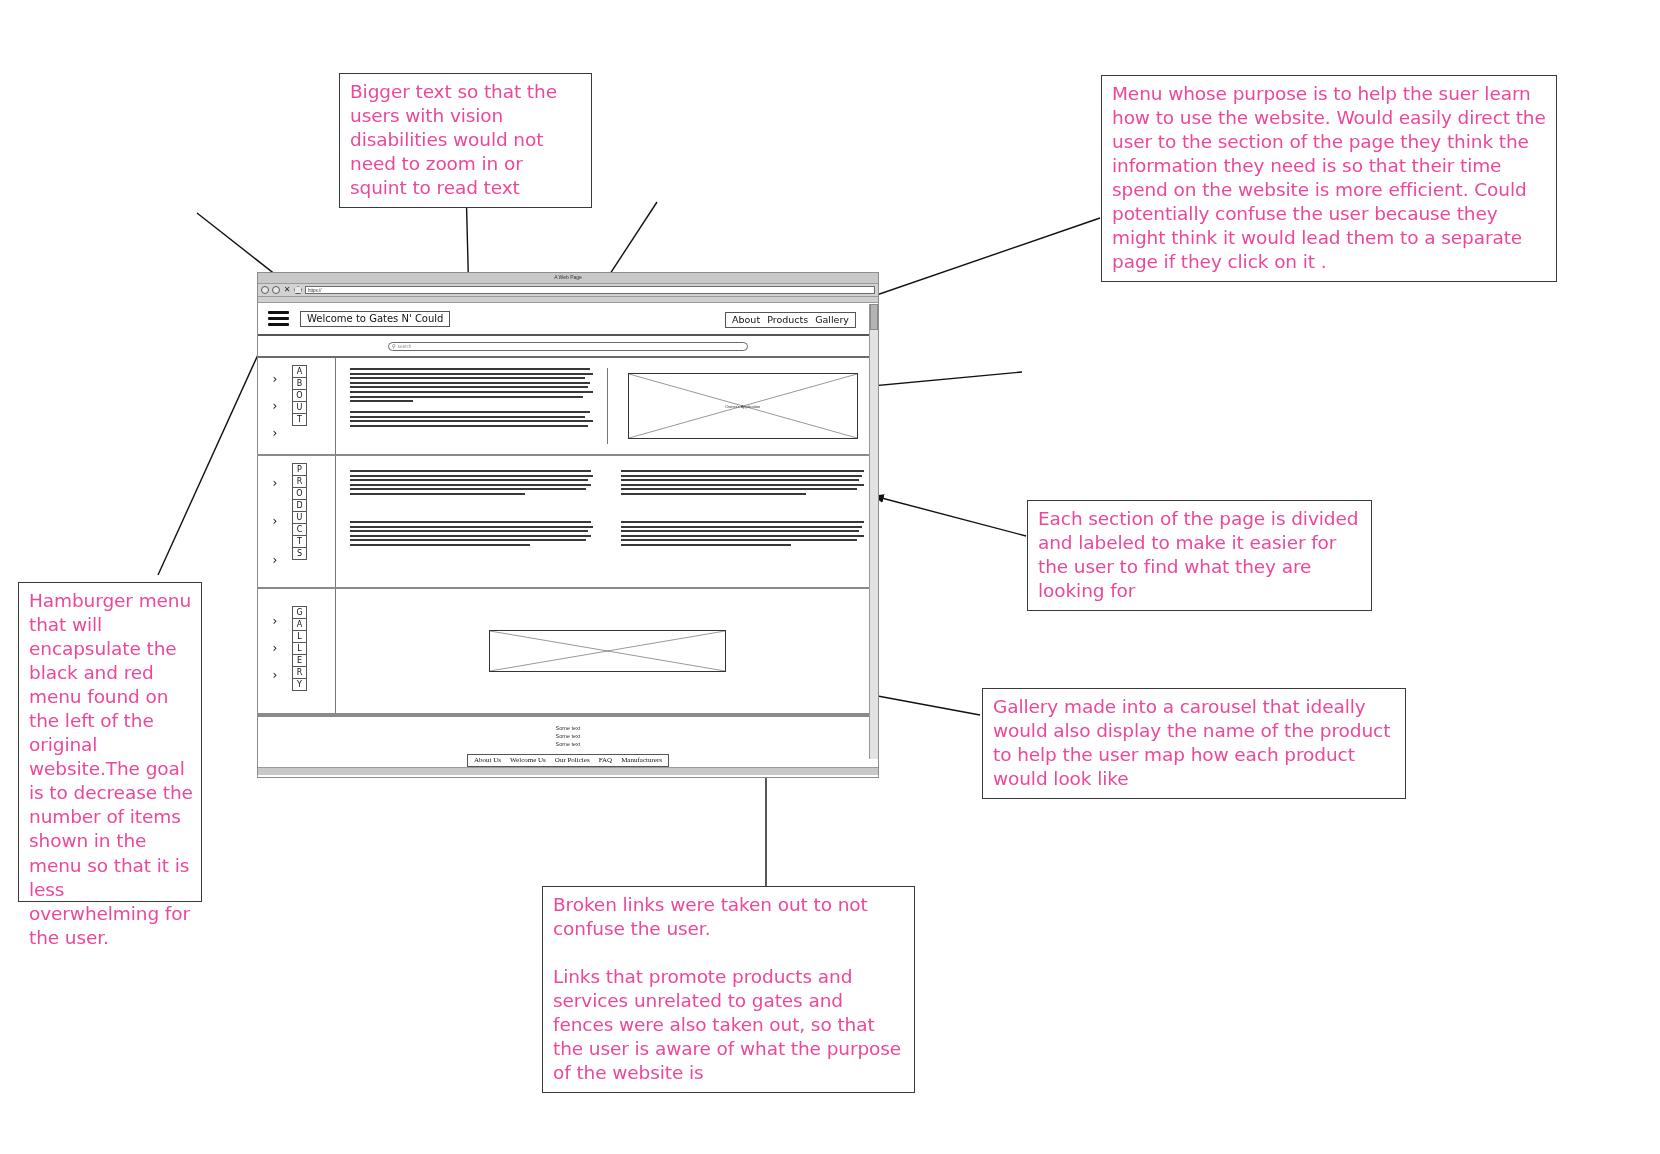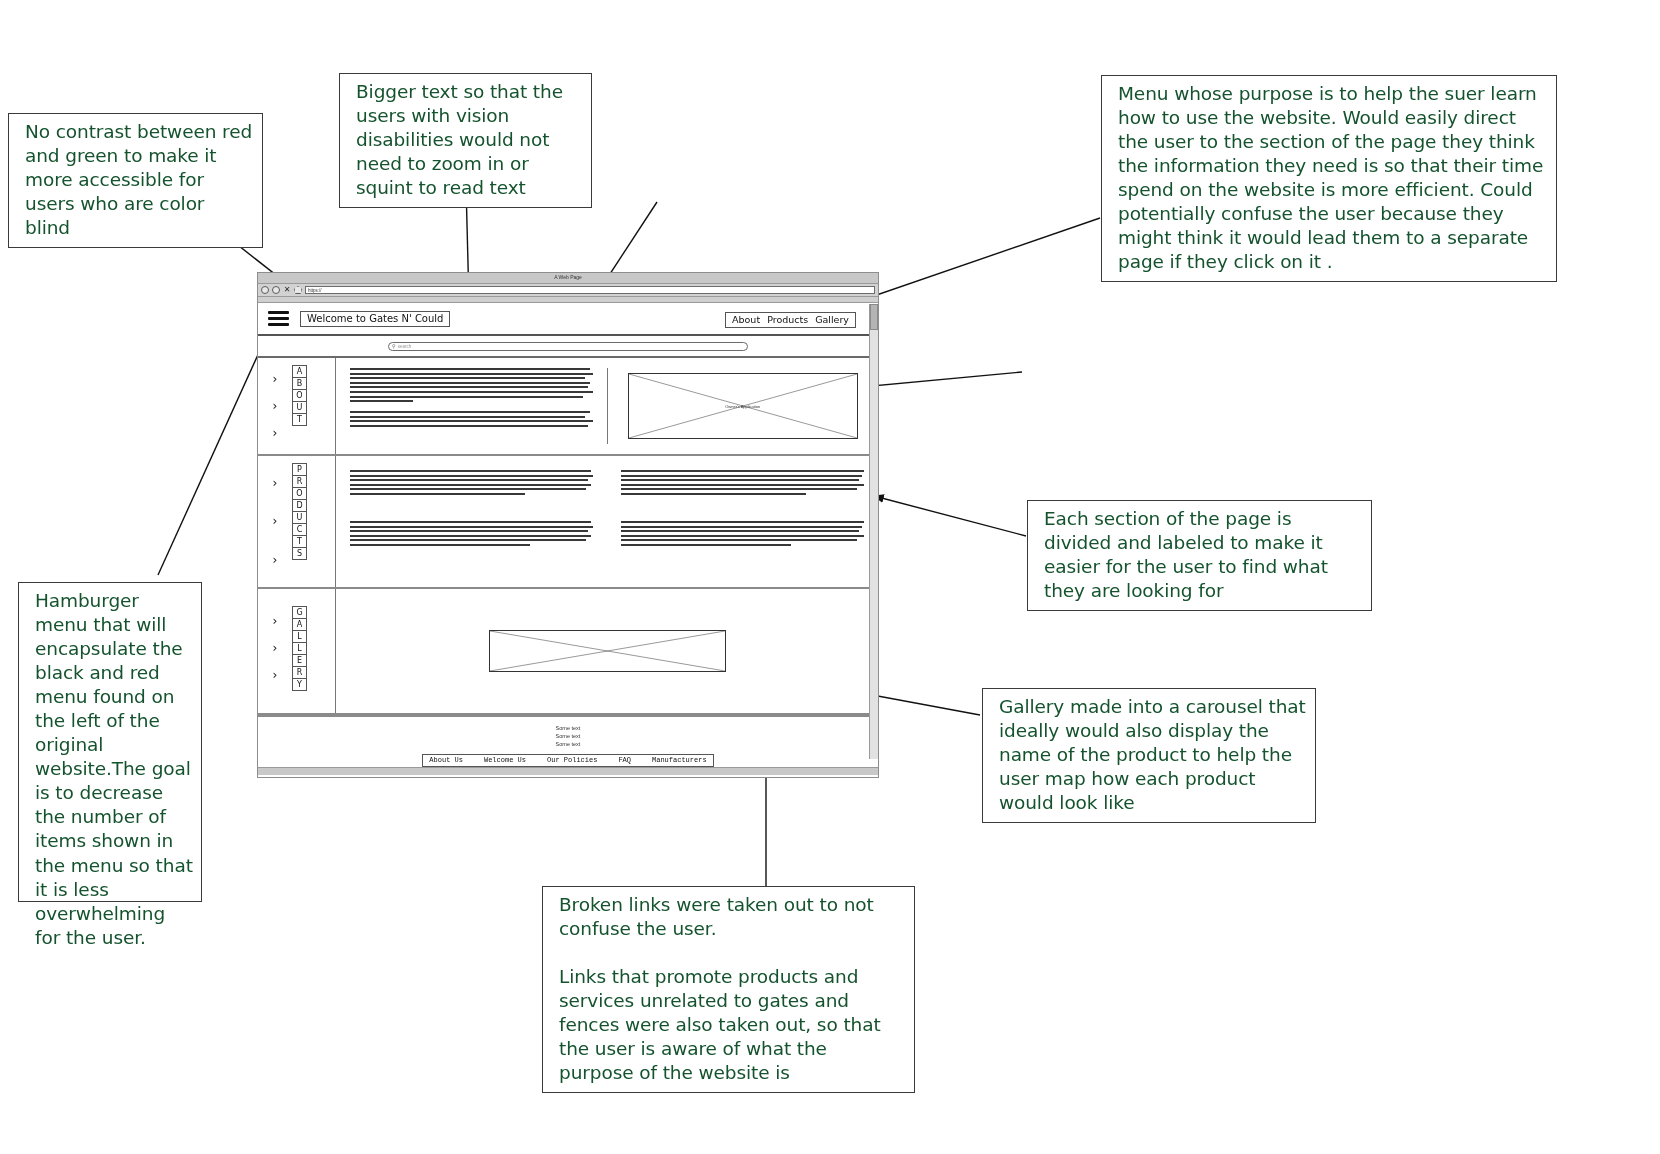--- a/index.html
+++ b/index.html
@@ -13,24 +13,24 @@
     width: 1660px;
     height: 1154px;
     background: #ffffff;
     overflow: hidden;
   }
   
   .callout {
     position: absolute;
     border: 1px solid #3a3a3a;
     background: #ffffff;
-    color: #14532d;
+    color: #ec4899;
     font-size: 18.5px;
     line-height: 1.30;
-    padding: 6px 8px 7px 16px;
+    padding: 6px 8px 7px 10px;
     white-space: pre-wrap;
     font-family: "DejaVu Sans", sans-serif;
     letter-spacing: -0.1px;
   }
   
   #arrows {
     position: absolute;
     left: 0; top: 0;
     width: 1660px; height: 1154px;
     pointer-events: none;
@@ -252,26 +252,26 @@
   .site-footer {
     background: #fff;
     border-top: 2px solid #8a8a8a;
     padding: 7px 0 0 0;
     text-align: center;
   }
   .foot-line { font-size: 5.5px; color: #333; line-height: 8px; }
   .foot-nav {
     margin-top: 6px;
     display: inline-flex;
-    gap: 21px;
+    gap: 9px;
     border: 1px solid #555;
     padding: 1px 6px 2px 6px;
     font-size: 7px;
     color: #111;
-    font-family: Liberation Mono, monospace;
+    font-family: Liberation Serif, serif;
   }
   .b-bottomstrip {
     height: 8px;
     background: #c8c8c8;
     border-top: 1px solid #9a9a9a;
   }
   
   .vscroll {
     position: absolute;
     right: 0; top: 31px;
@@ -312,31 +312,30 @@
       <path d="M1026,536 L874,496"></path>
 
       <path d="M980,715 L678,659"></path>
 
       <path d="M158,575 L276,315"></path>
 
       <path d="M766,888 L766,766"></path>
     </g>
   </svg>
 
-  <div class="callout" style="left:8px;  top:113px;  width:255px;">No contrast between red and green to make it more accessible for users who are color blind</div>
 
   <div class="callout" style="left:339px; top:73px;  width:253px;">Bigger text so that the users with vision disabilities would not need to zoom in or squint to read text</div>
 
 
   <div class="callout" style="left:1101px;top:75px;  width:456px;">Menu whose purpose is to help the suer learn how to use the website. Would easily direct the user to the section of the page they think the information they need is so that their time spend on the website is more efficient. Could potentially confuse the user because they might think it would lead them to a separate page if they click on it .</div>
 
 
   <div class="callout" style="left:1027px;top:500px; width:345px;">Each section of the page is divided and labeled to make it easier for the user to find what they are looking for</div>
 
-  <div class="callout" style="left:982px; top:688px; width:334px;">Gallery made into a carousel that ideally would also display the name of the product to help the user map how each product would look like</div>
+  <div class="callout" style="left:982px; top:688px; width:424px;">Gallery made into a carousel that ideally would also display the name of the product to help the user map how each product would look like</div>
 
   <div class="callout" style="left:542px; top:886px; width:373px;">Broken links were taken out to not confuse the user.
 
 Links that promote products and services unrelated to gates and fences were also taken out, so that the user is aware of what the purpose of the website is</div>
 
   <div class="callout" style="left:18px;  top:582px; width:184px; height:320px;">Hamburger menu that will encapsulate the black and red menu found on the left of the original website.The goal is to decrease the number of items shown in the menu so that it is less overwhelming for the user.</div>
 
   <div id="browser">
 
     <div class="b-titlebar">

